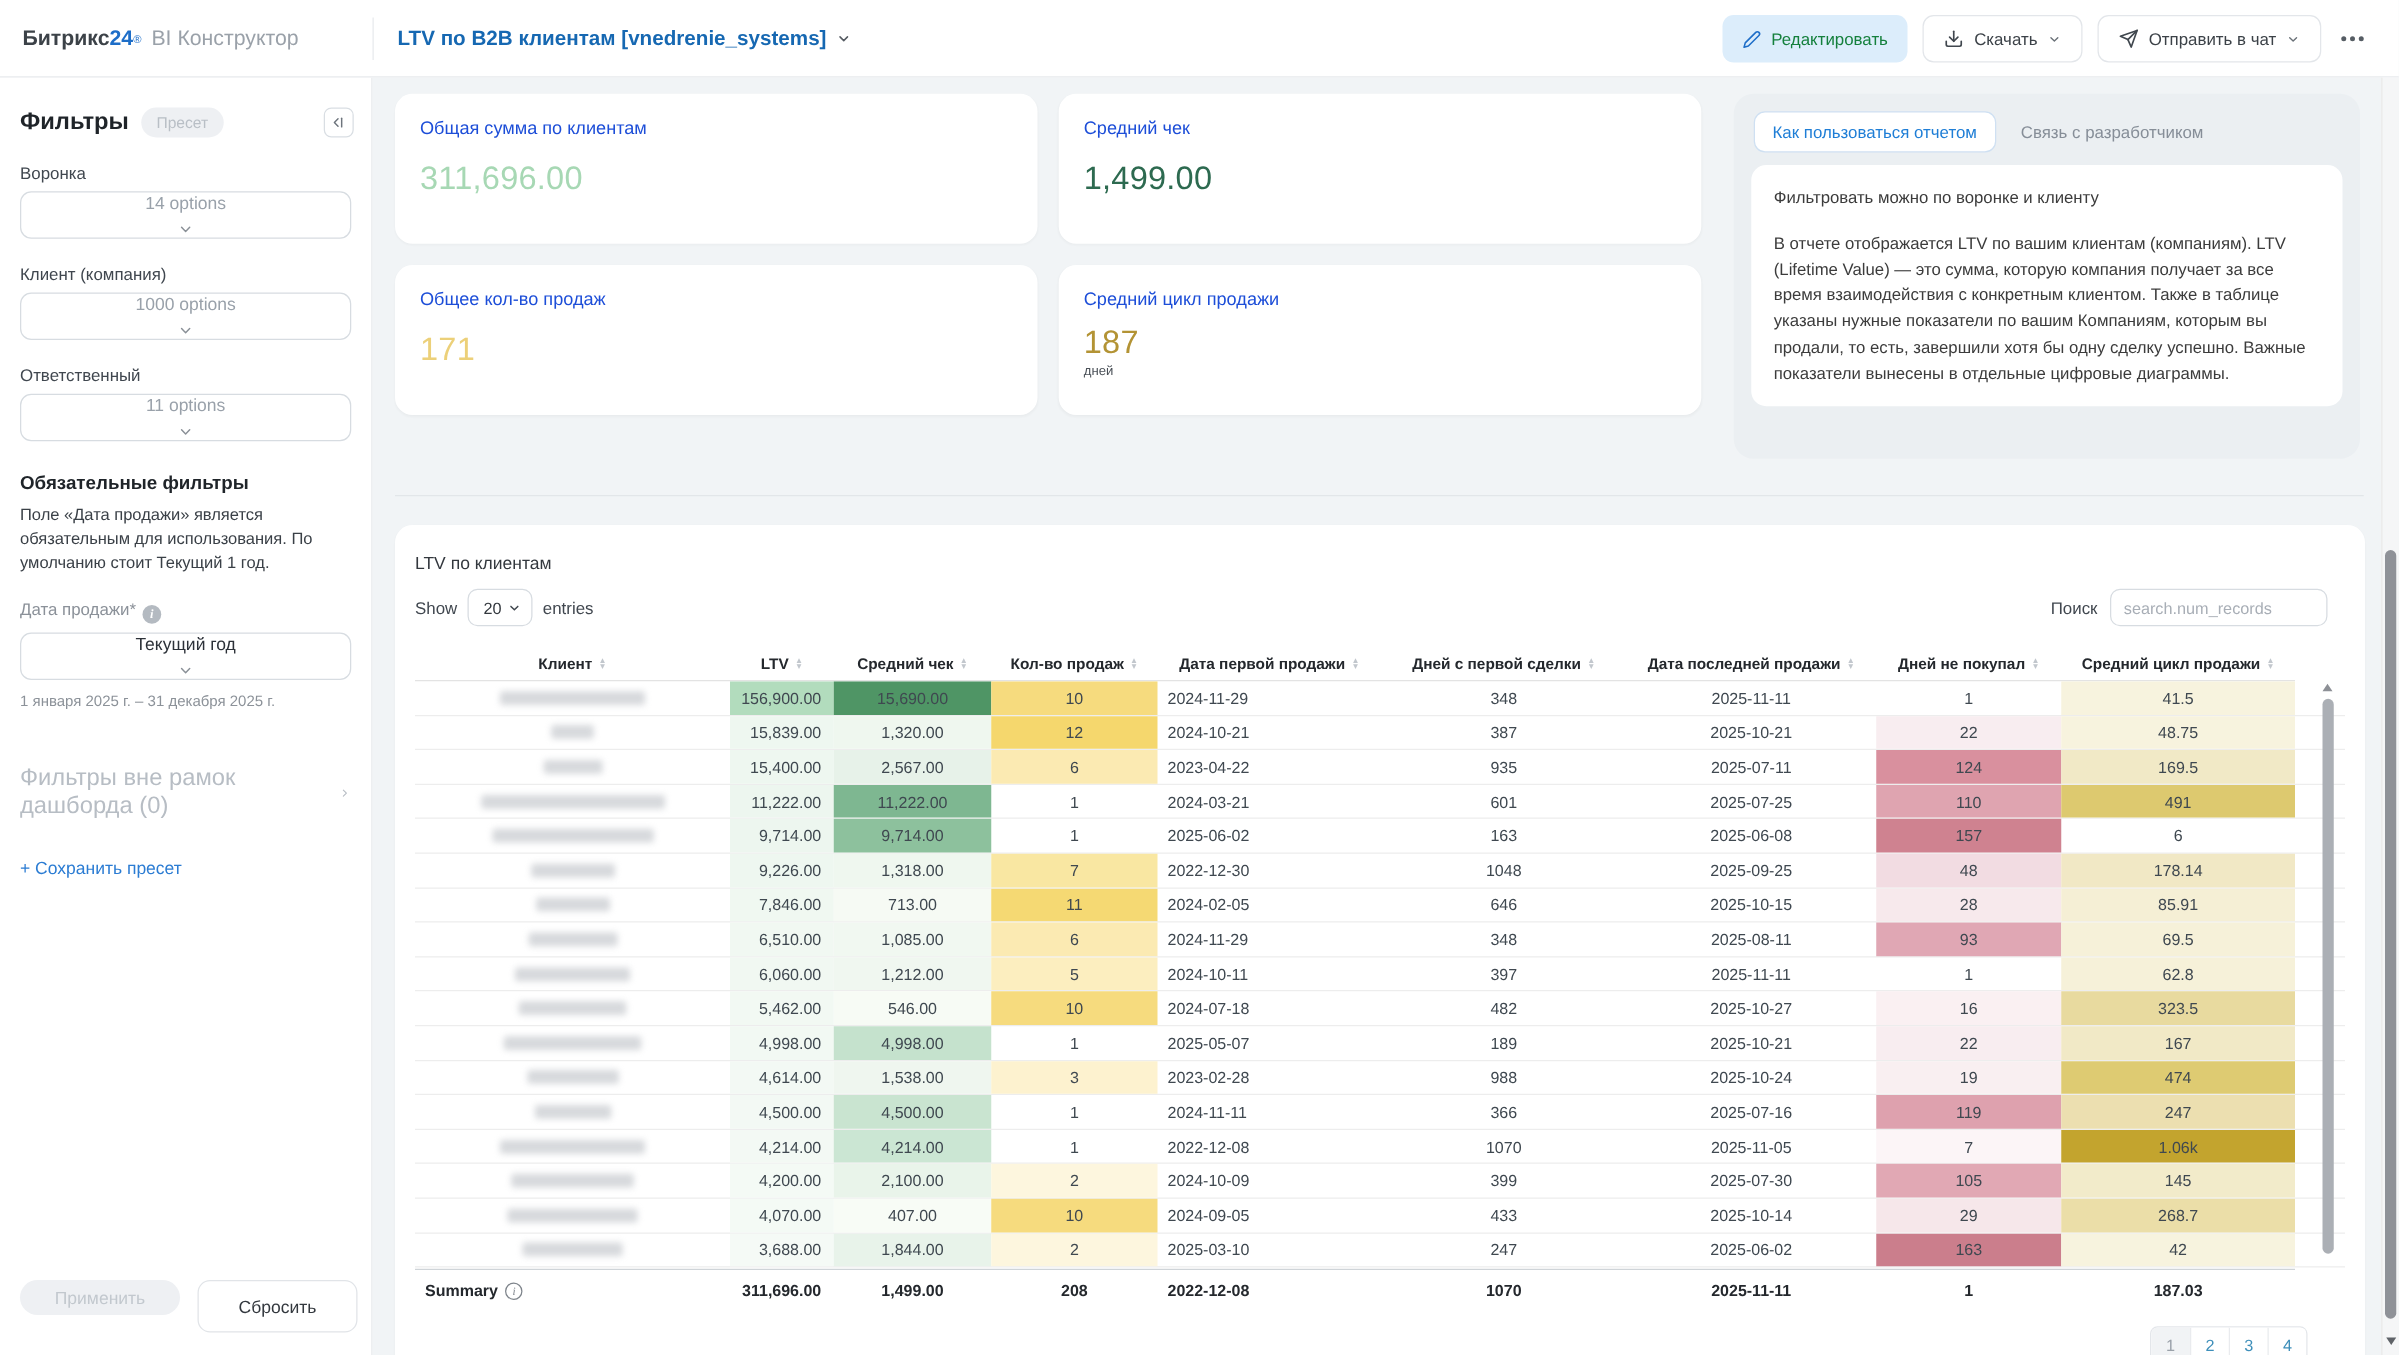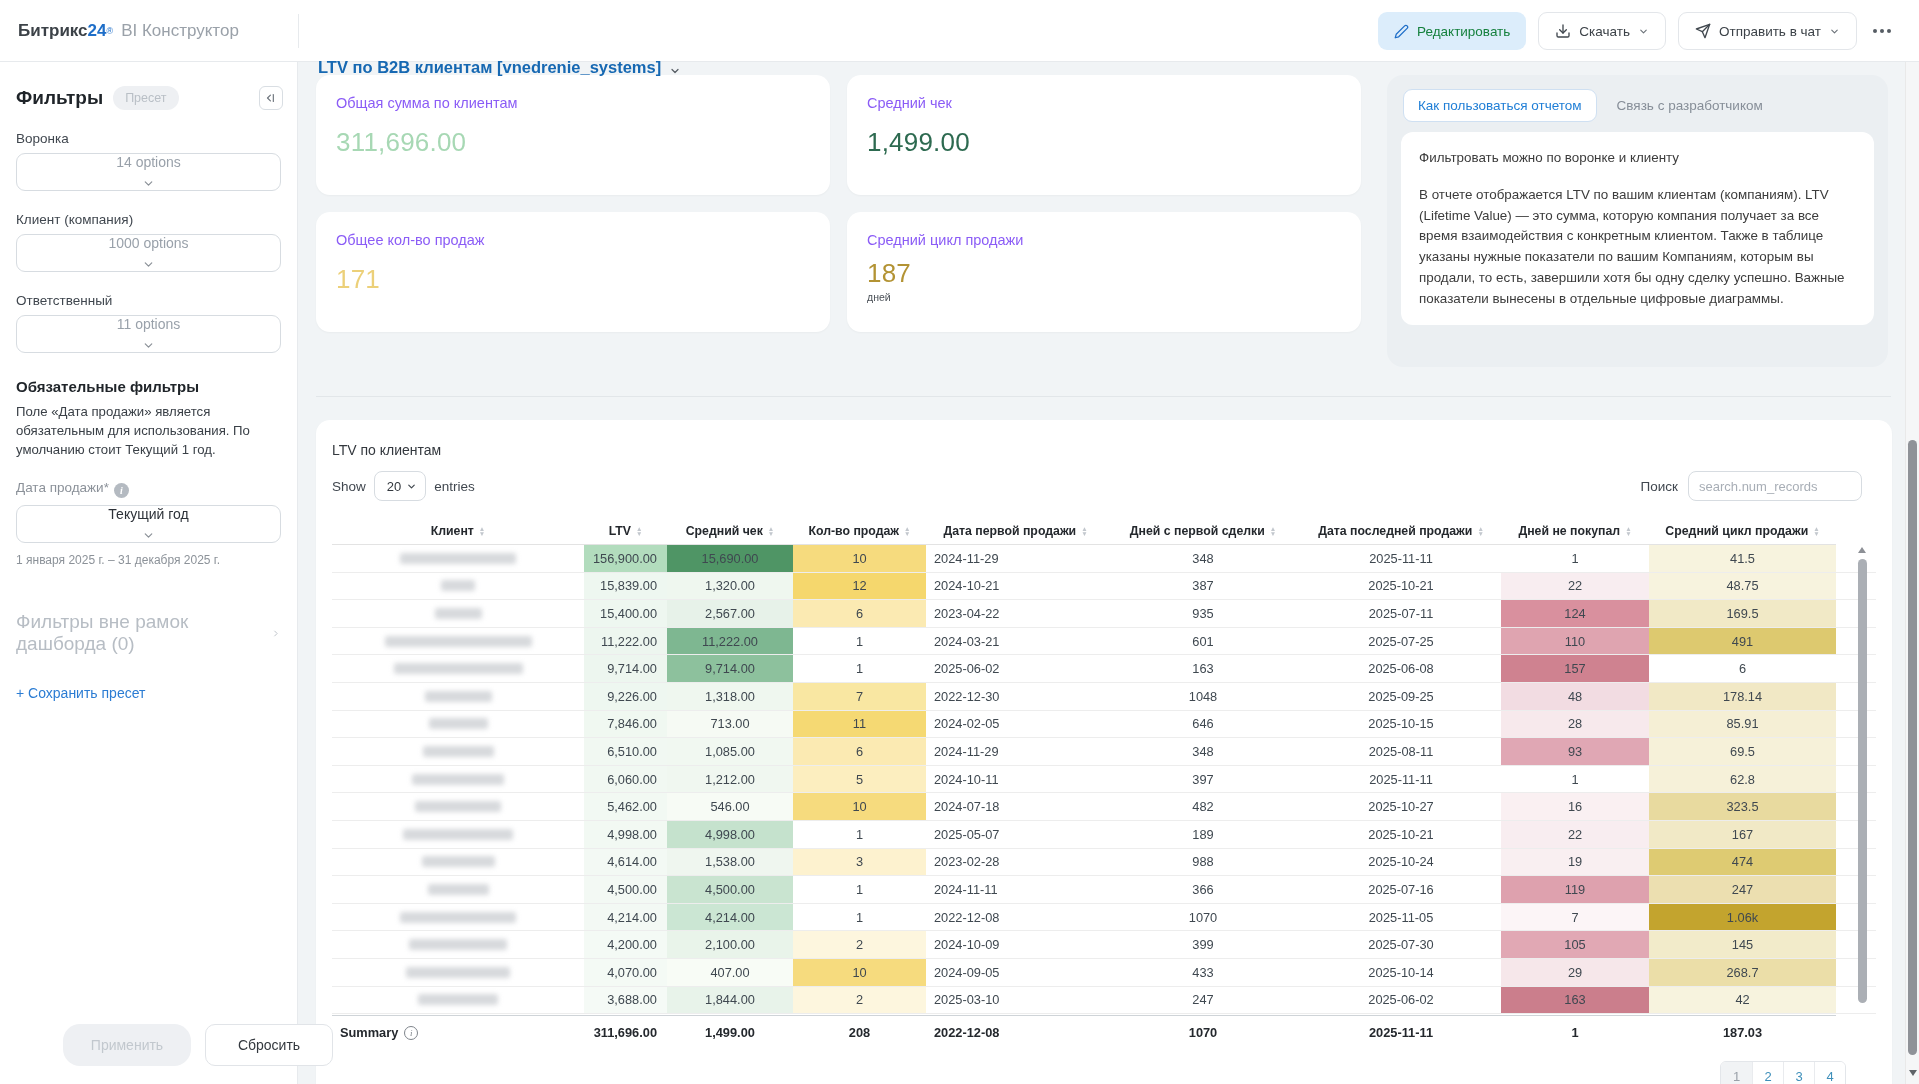--- a/index.html
+++ b/index.html
@@ -9,21 +9,21 @@
   
   .topbar { position:absolute; left:0; top:0; width:1919px; height:62px; background:#fff;
     border-bottom:1px solid #e7eaed; z-index:30; }
   .brand { position:absolute; left:18px; top:0; height:62px; display:flex; align-items:center;
     font-size:17px; }
   .brand .b1 { color:#3c4248; font-weight:600; }
   .brand .b2 { color:#1e6ec8; font-weight:600; }
   .brand .breg { color:#1e6ec8; font-size:9px; vertical-align:super; margin-right:6px; }
   .brand .b3 { color:#9aa1a9; margin-left:2px; }
   .topbar-divider { position:absolute; left:298px; top:14px; height:34px; width:1px; background:#e7eaed; }
-  .report-title-wrap { position:absolute; left:318px; top:0; height:62px; display:flex; align-items:flex-end; gap:8px; cursor:pointer;margin-top:15px; }
+  .report-title-wrap { position:absolute; left:318px; top:0; height:62px; display:flex; align-items:center; gap:8px; cursor:pointer; }
   .report-title { color:#1668b2; font-weight:700; font-size:16.5px; }
   .hdr-actions { position:absolute; right:24px; top:0; height:62px; display:flex; align-items:center; gap:12px; }
   .btn { display:flex; align-items:center; gap:8px; height:38px; padding:0 16px; border-radius:9px;
     font-size:13.5px; cursor:pointer; white-space:nowrap; }
   .btn-edit { background:#dcedfb; color:#15803d; }
   .btn-light { background:#fff; border:1px solid #e3e6ea; color:#3c4248; }
   .more-dots { display:flex; gap:3px; padding:8px 4px; cursor:pointer; }
   .more-dots i { width:4px; height:4px; border-radius:50%; background:#565d64; }
 
   
@@ -43,30 +43,30 @@
   .sb-h2 { font-size:15px; font-weight:700; color:#1f2429; margin-top:25px; }
   .sb-note { font-size:13.2px; color:#3a4047; line-height:1.45; margin-top:7px; }
   .date-range { font-size:12px; color:#8c9299; margin-top:10px; }
   .info-dot { display:inline-flex; width:15px; height:15px; border-radius:50%; background:#b4bac1; color:#fff;
     font-size:10px; font-weight:700; align-items:center; justify-content:center; vertical-align:-2px; margin-left:5px;
     font-family:"Liberation Serif", serif; font-style:italic; }
   .outer-filters { margin-top:44px; display:flex; align-items:center; justify-content:center;
     color:#b7bdc4; font-size:19px; cursor:pointer;gap:32px; }
   .save-preset { margin-top:30px; color:#2b7cd3; font-size:14px; cursor:pointer; }
   .sb-buttons { position:absolute; left:16px; bottom:18px; display:flex; gap:14px; }
-  .btn-apply { width:128px; height:42px; border-radius:17px; background:#eef0f3; color:#c2c8ce;
-    font-size:14px; display:flex; align-items:center; justify-content:center; cursor:default;margin-left:47px; }
+  .btn-apply { width:128px; height:28px; border-radius:17px; background:#eef0f3; color:#c2c8ce;
+    font-size:14px; display:flex; align-items:center; justify-content:center; cursor:default; }
   .btn-reset { width:128px; height:42px; border-radius:10px; background:#fff; border:1px solid #e1e4e8;
     color:#33383e; font-size:14px; display:flex; align-items:center; justify-content:center; cursor:pointer; }
 
   
   .main { position:absolute; left:298px; top:62px; width:1607px; height:1022px; background:#f1f4f6; }
   .kpi-card { position:absolute; width:514px; height:120px; background:#fff; border-radius:14px;
     box-shadow:0 1px 2px rgba(40,50,60,.04); padding:20px 20px; }
-  .kpi-title { font-size:14.5px; color:#8b5cf6; }
+  .kpi-title { font-size:14.5px; color:#1d4ed8; }
   .kpi-value { font-size:26px; margin-top:16px; letter-spacing:.2px; }
   .kpi-unit { font-size:10.5px; color:#4a5057; margin-top:2px; }
 
   .info-panel { position:absolute; left:1089px; top:13px; width:501px; height:292px; background:#ebeff2;
     border-radius:16px; padding:12px 14px; }
   .info-tabs { display:flex; align-items:center; gap:20px; padding:2px 2px 10px 2px; }
   .tab-active { background:#fff; border:1px solid #cfe0f2; color:#1f7ed6; font-size:13.5px;
     padding:8px 14px; border-radius:9px; cursor:pointer; }
   .tab-inactive { color:#868e98; font-size:13.5px; cursor:pointer; }
   .info-card { background:#fff; border-radius:12px; padding:16px 18px; font-size:13.4px; color:#3c3c3c; line-height:1.55; }

